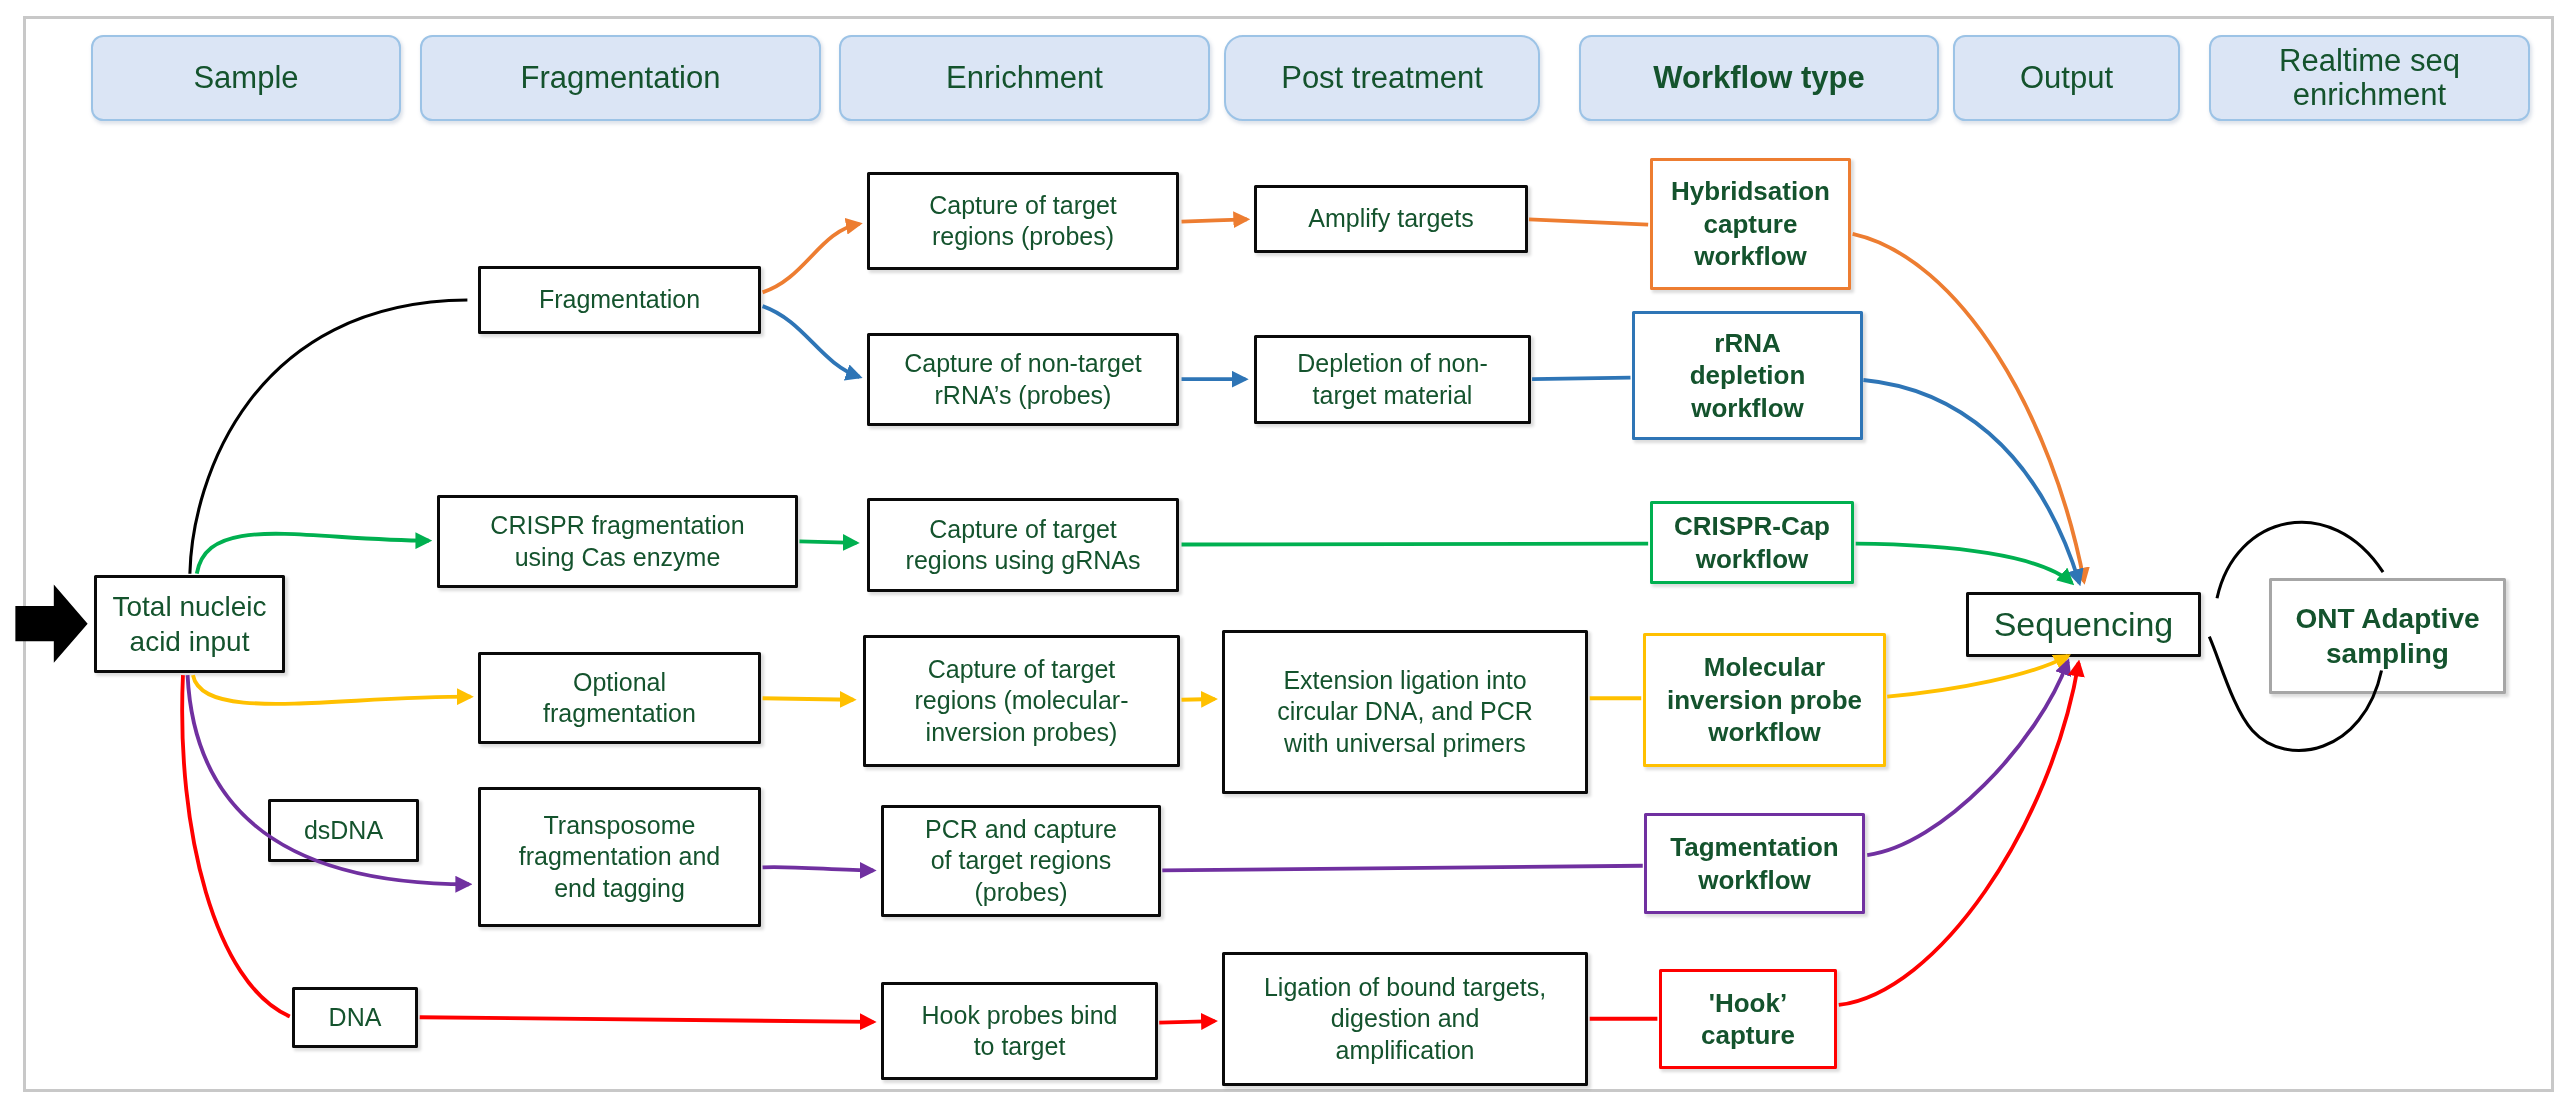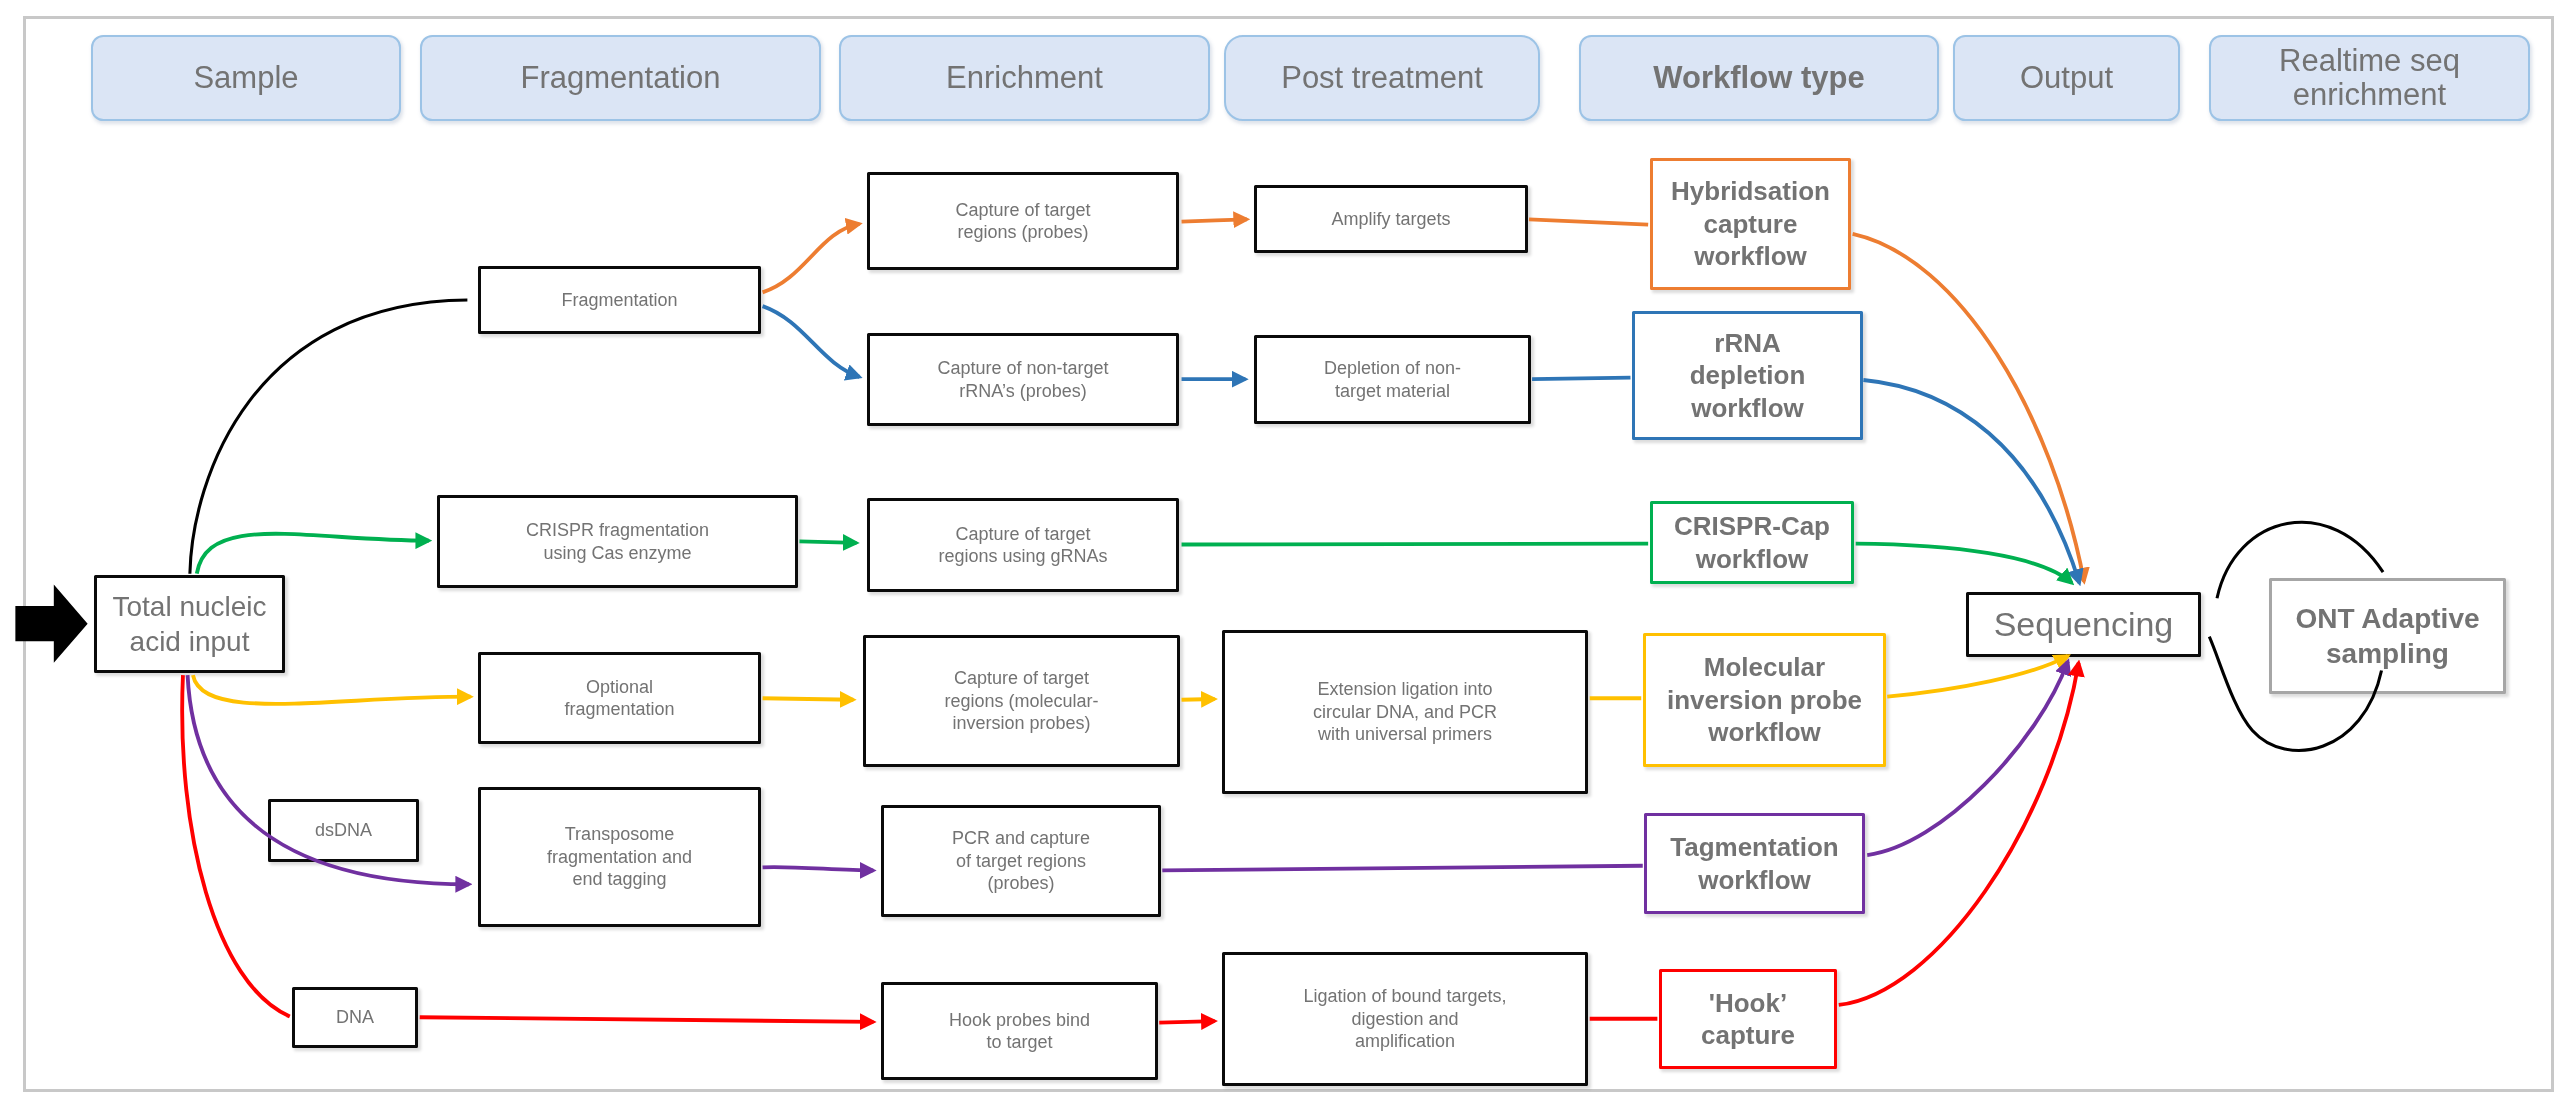--- a/index.html
+++ b/index.html
@@ -1,27 +1,27 @@
 <!DOCTYPE html>
 <html style="--c-orange: #ED7D31; --c-blue: #2E75B6; --c-green: #00B050; --c-yellow: #FFC000; --c-purple: #7030A0; --c-red: #FF0000; --c-header_fill: #DBE5F5; --c-header_border: #9CC3E6; --c-box_border: #0A0A0A; --c-ont_border: #A6A6A6; --c-frame: #C8C8C8;font-size:12.3px"><head>
 <meta charset="utf-8">
 <style>
   html,body{margin:0;padding:0;background:#fff;}
   #canvas{position:relative;width:2576px;height:1112px;background:#fff;overflow:hidden;
-          font-family:"Liberation Sans",sans-serif;color:#737373;}
+          font-family:"Liberation Sans",sans-serif;color:#14532d;}
   #frame{position:absolute;left:23px;top:16px;width:2531px;height:1076px;
          border:3.8px solid var(--c-frame);background:#fff;box-sizing:border-box;}
   .hdr{position:absolute;top:35px;height:86px;background:var(--c-header_fill);
        border:2.3px solid var(--c-header_border);border-radius:12.3px;box-sizing:border-box;
        display:flex;align-items:center;justify-content:center;text-align:center;
        font-size:31px;line-height:1.1;white-space:pre-line;box-shadow:1.5px 2.3px 3.8px rgba(120,140,170,.25);}
   .hdr-bold{font-weight:bold;}
   .node{position:absolute;background:#fff;border:3.1px solid var(--c-box_border);box-sizing:border-box;
         display:flex;align-items:center;justify-content:center;text-align:center;
-        font-size:18px;line-height:1.25;white-space:pre-line;border-radius:1.5px;
+        font-size:25px;line-height:1.25;white-space:pre-line;border-radius:1.5px;
         box-shadow:2.3px 2.3px 3.1px rgba(0,0,0,.14);}
   .wf{font-weight:bold;border-width:3.8px;font-size:26px;}
   .b-orange{border-color:var(--c-orange);}
   .b-blue{border-color:var(--c-blue);}
   .b-green{border-color:var(--c-green);}
   .b-yellow{border-color:var(--c-yellow);}
   .b-purple{border-color:var(--c-purple);}
   .b-red{border-color:var(--c-red);}
   .b-gray{border-color:var(--c-ont_border);border-width:3.1px;}
   #n-total{left:94px;top:575px;width:191px;height:98px;font-size:28px;}

